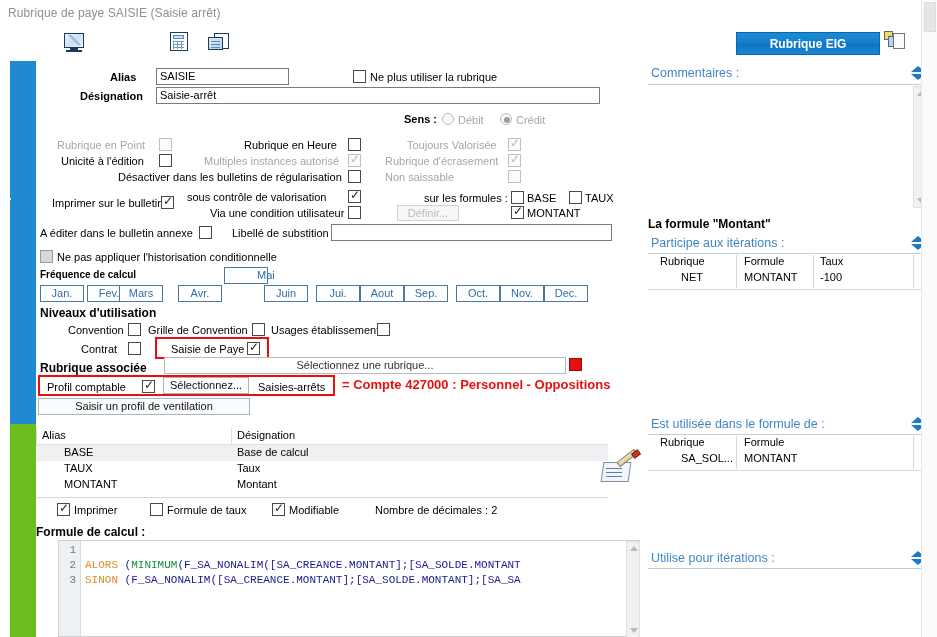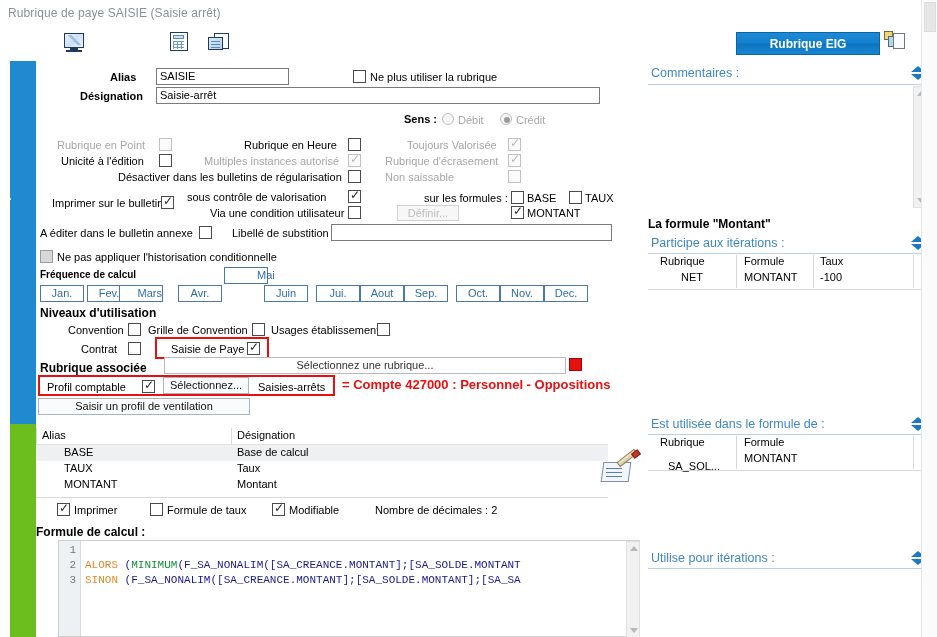--- a/index.html
+++ b/index.html
@@ -253,21 +253,21 @@
 <div class="lbl" style="left:232px;top:227px;">Libellé de substition :</div>
 <div class="inp" style="left:331px;top:224px;width:281px;"></div>
 
 <div class="cb gray" style="left:40px;top:250px;"></div>
 <div class="lbl" style="left:57px;top:251px;">Ne pas appliquer l'historisation conditionnelle</div>
 
 <div class="lbl b" style="left:40px;top:269px;font-size:10px;">Fréquence de calcul</div>
 
 <div class="mbtn" style="left:40px;top:285px;">Jan.</div>
 <div class="mbtn" style="left:87px;top:285px;">Fev.</div>
-<div class="mbtn" style="left:119px;top:285px;text-align:right;">Mars</div>
+<div class="mbtn" style="left:119px;top:285px;">Mars</div>
 <div class="mbtn" style="left:178px;top:285px;">Avr.</div>
 <div class="mbtn" style="left:224px;top:267px;padding-left:32px;">Mai</div>
 <div class="mbtn" style="left:264px;top:285px;">Juin</div>
 <div class="mbtn" style="left:316px;top:285px;">Jui.</div>
 <div class="mbtn" style="left:360px;top:285px;">Aout</div>
 <div class="mbtn" style="left:404px;top:285px;">Sep.</div>
 <div class="mbtn" style="left:456px;top:285px;">Oct.</div>
 <div class="mbtn" style="left:500px;top:285px;">Nov.</div>
 <div class="mbtn" style="left:544px;top:285px;">Dec.</div>
 
@@ -409,21 +409,21 @@
     <div class="up"></div>
     <div class="dn"></div>
   </div>
 <div class="sec-rule" style="left:648px;top:434px;width:281px;"></div>
 
 <div class="gtab" style="left:648px;top:436px;width:281px;">
   <span class="gh" style="left:12px;">Rubrique</span>
   <span class="gh" style="left:96px;">Formule</span>
   <span class="gvl" style="left:88px;top:0;height:33px;"></span>
   <span class="gvl" style="left:265px;top:0;height:33px;"></span>
-  <span class="gr" style="left:20px;top:16px;margin-top:8px;">SA_SOL...</span>
+  <span class="gr" style="left:33px;top:16px;">SA_SOL...</span>
   <span class="gr" style="left:96px;top:16px;">MONTANT</span>
 </div>
 <div class="gline" style="left:648px;top:470px;width:281px;"></div>
 
 <div class="sec-hd" style="left:651px;top:551px;">Utilise pour itérations :</div>
 <div class="spin" style="left:911px;top:551px;">
     <div class="up"></div>
     <div class="dn"></div>
   </div>
 <div class="sec-rule" style="left:648px;top:568px;width:281px;"></div>

